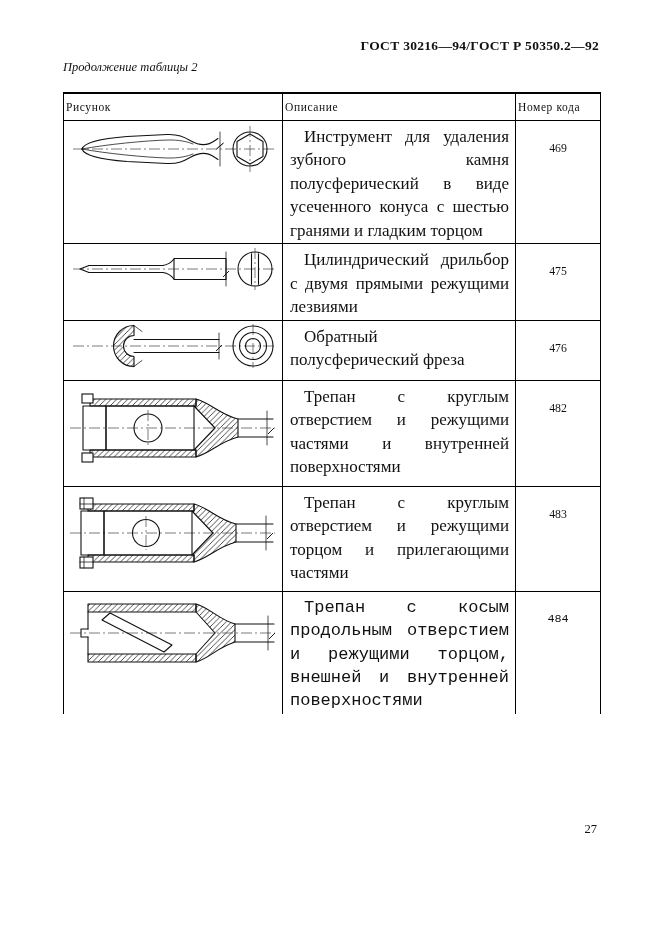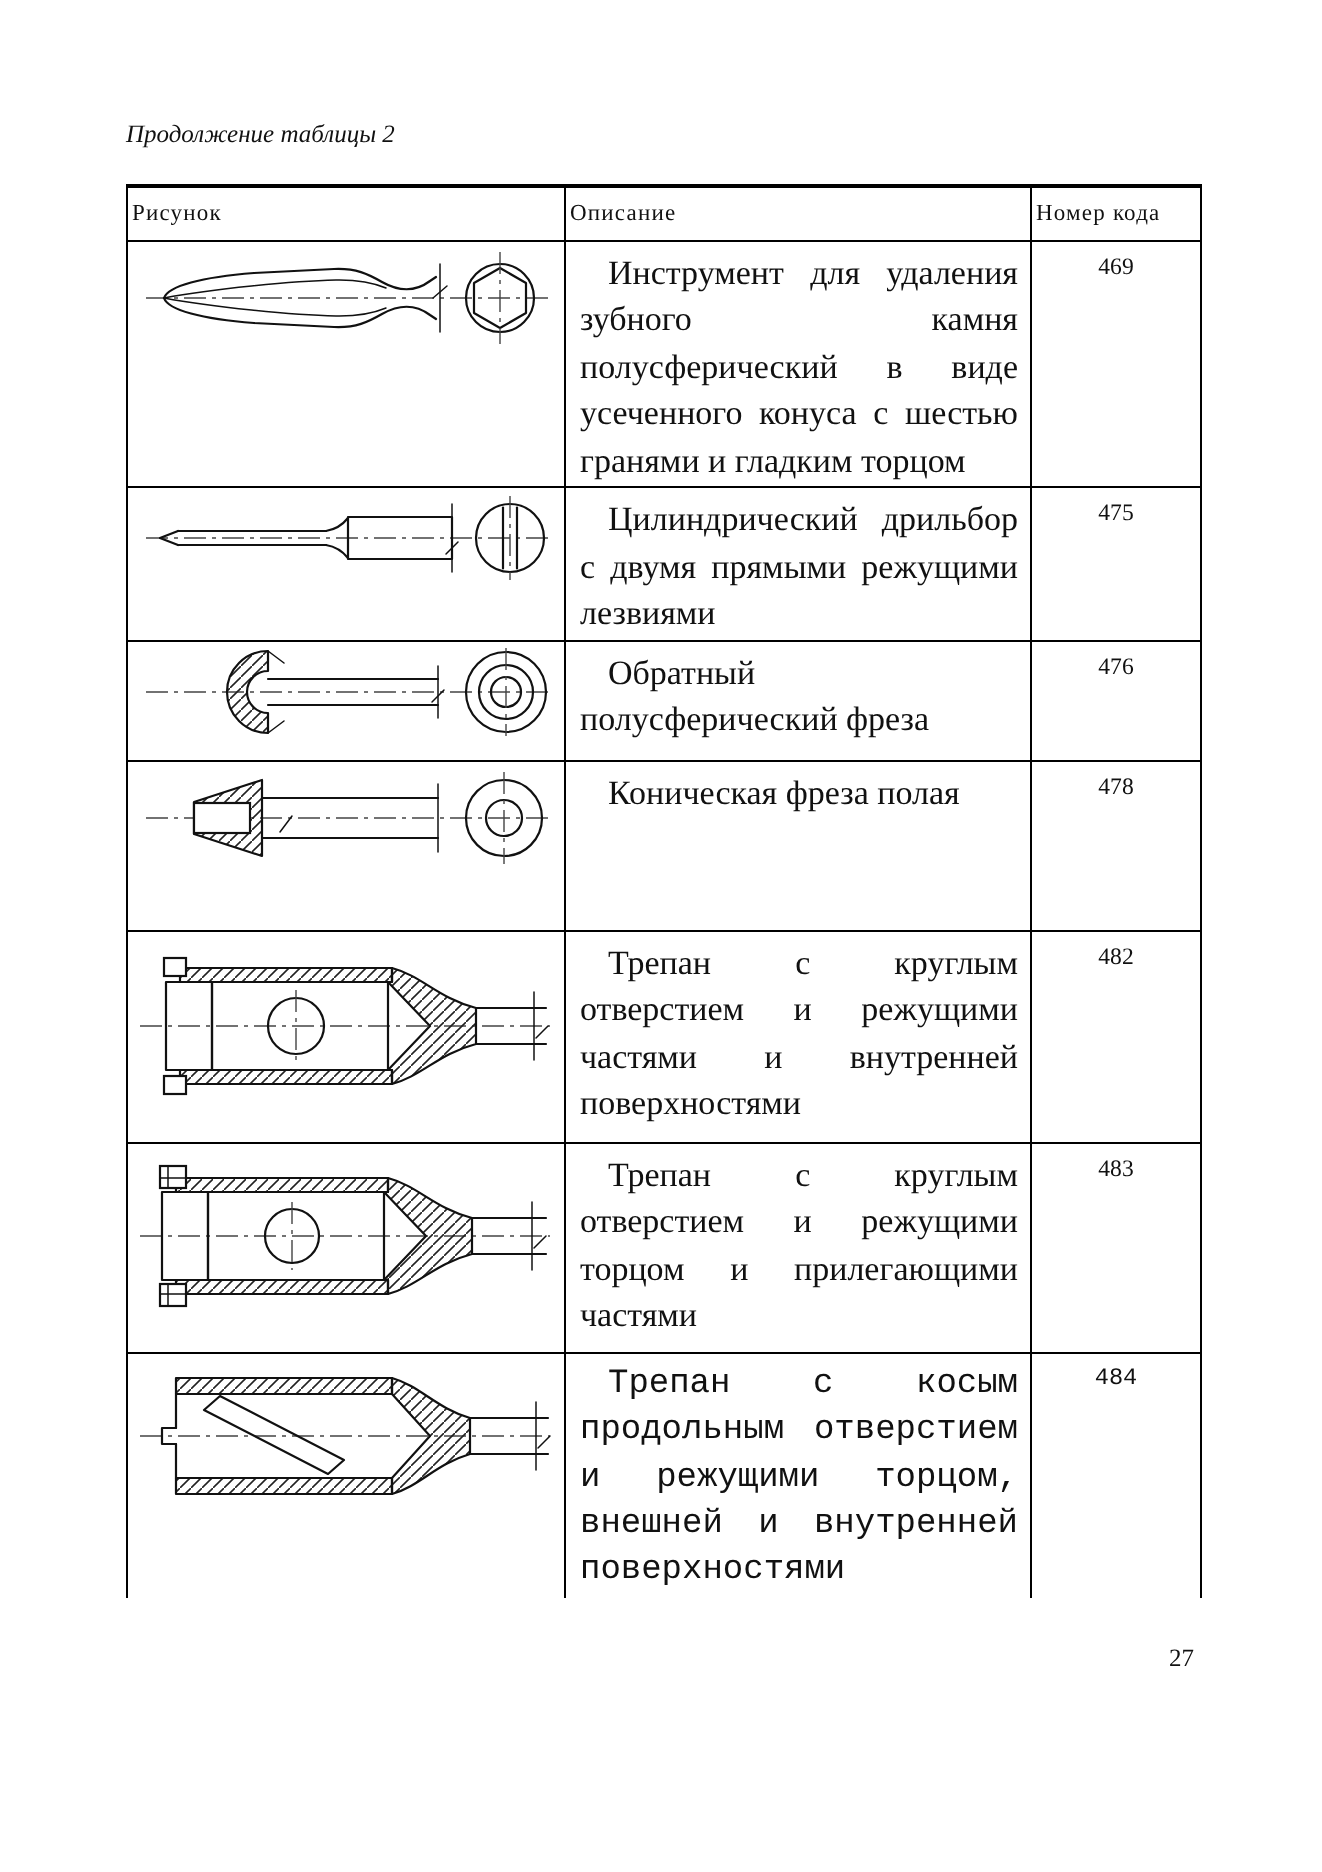--- a/index.html
+++ b/index.html
@@ -30,21 +30,21 @@
   table.gost td{
     border-left:1px solid #000;border-right:1px solid #000;
     border-bottom:1px solid #000;vertical-align:top;
   }
   table.gost tbody tr:last-child td{border-bottom:none;font-family:Liberation Mono, monospace;}
   td.fig{text-align:center;vertical-align:middle;}
   td.desc p{
     margin:0;padding:3px 5px 0 6px;
     font-size:17px;line-height:1.38;text-align:justify;text-indent:14px;
   }
-  td.code{text-align:center;font-size:11.8px;padding-top:5px;}
+  td.code{text-align:center;font-size:11.8px;padding-top:20px;}
   tr.r1{height:60px} tr.r2{height:62px} tr.r3{height:64px}
   tr.r4{height:60px} tr.r5{height:72px} tr.r6{height:85px}
   tr.r7{height:106px} tr.r8{height:105px} tr.r9{height:87px}
   .pageno{position:absolute;top:822px;right:64px;font-size:12.5px;}
   
   .s{stroke:#111;stroke-width:1.1;fill:none;stroke-linecap:round;stroke-linejoin:round;}
   .thin{stroke-width:.75;}
   .cl{stroke:#444;stroke-width:.7;fill:none;stroke-dasharray:11 3 2 3;}
   .h{fill:url(#hatch);stroke:#111;stroke-width:1.1;stroke-linejoin:round;}
   .w{fill:#fff;stroke:#111;stroke-width:1.1;}
@@ -56,20 +56,21 @@
 <svg width="0" height="0" style="position:absolute">
   <defs>
     <pattern id="hatch" width="5.5" height="5.5" patternUnits="userSpaceOnUse">
       <path d="M0,5.5 L5.5,0" stroke="#222" stroke-width="0.8"></path>
     </pattern>
   </defs>
 </svg>
 
 <div class="page">
 
+  <div class="doc-header">ГОСТ 30216—94/ГОСТ Р 50350.2—92</div>
   <div class="caption">Продолжение таблицы 2</div>
 
   <table class="gost">
     <colgroup>
         <col style="width:219px">
         <col style="width:233px">
         <col style="width:85px">
       </colgroup>
     <thead>
       <tr>
@@ -142,40 +143,20 @@
             <line class="cl" x1="182" y1="2" x2="182" y2="46"></line>
           </svg>
         </td>
         <td class="desc">
             <p>Обратный полусферический фреза</p>
           </td>
         <td class="code">476</td>
       </tr>
 
 
-      <tr class="r6">
-        <td class="fig">
-          <svg width="205" height="54" viewBox="0 0 205 54">
-            <line class="cl" x1="2" y1="27" x2="203" y2="27"></line>
-            <path class="h" d="M26,19 L60,8 L60,46 L26,35 Z"></path>
-            <rect class="w" x="26" y="19.5" width="28" height="15"></rect>
-            <line class="s" x1="60" y1="17" x2="148" y2="17"></line>
-            <line class="s" x1="60" y1="37" x2="148" y2="37"></line>
-            <path class="s thin" d="M72,30 l3,-4 -6,8 3,-4"></path>
-            <line class="s thin" x1="148" y1="10" x2="148" y2="44"></line>
-            <circle class="s" cx="181" cy="27" r="19"></circle>
-            <circle class="s" cx="181" cy="27" r="9"></circle>
-            <line class="cl" x1="181" y1="4" x2="181" y2="50"></line>
-          </svg>
-        </td>
-        <td class="desc">
-            <p>Коническая фреза полая</p>
-          </td>
-        <td class="code">478</td>
-      </tr>
 
       <tr class="r7">
         <td class="fig">
           <svg width="210" height="92" viewBox="0 0 210 92">
             <line class="cl" x1="2" y1="46" x2="207" y2="46"></line>
             <rect class="h" x="22" y="17" width="106" height="7"></rect>
             <rect class="h" x="22" y="68" width="106" height="7"></rect>
             <rect class="w" x="14" y="12" width="11" height="9"></rect>
             <rect class="w" x="14" y="71" width="11" height="9"></rect>
             <rect class="s" x="15" y="24" width="23" height="44"></rect>

